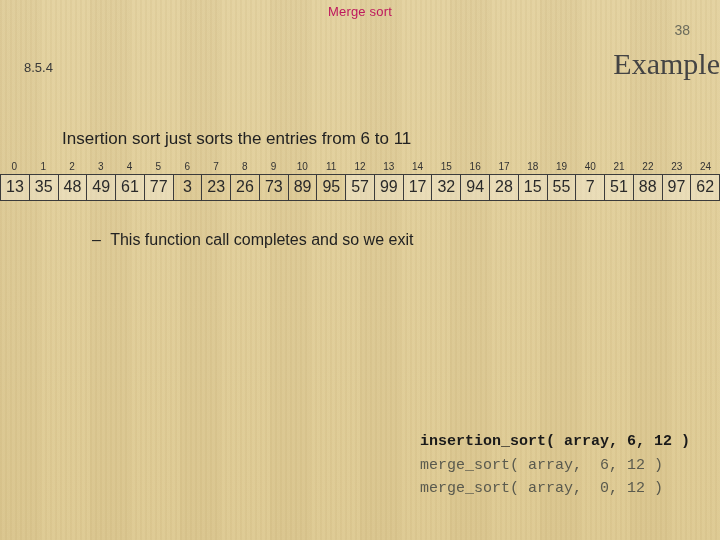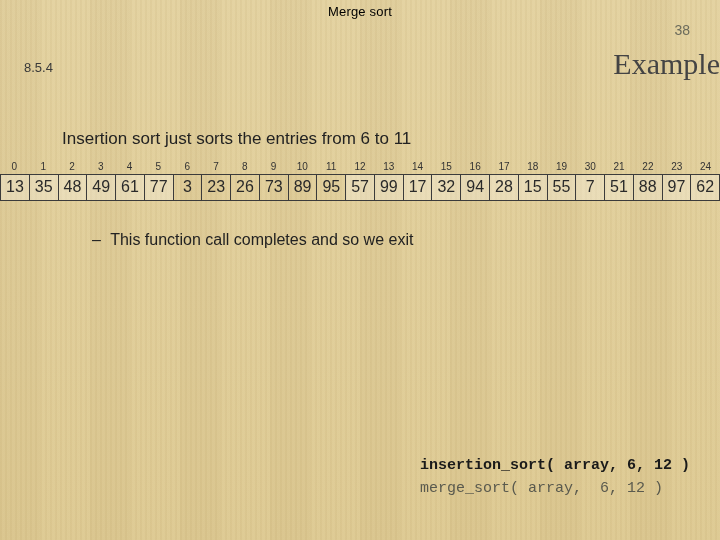--- a/index.html
+++ b/index.html
@@ -22,21 +22,21 @@
         rgba(160,130,70,0.08) 40px,
         rgba(200,175,115,0.04) 40px,
         rgba(200,175,115,0.04) 90px),
       linear-gradient(#e6d6a6, #e0cd97);
     color: #2a2a2a;
     position: relative;
   }
   .header-title {
     text-align: center;
     font-size: 13px;
-    color: #000000;
+    color: #be185d;
     padding-top: 4px;
     letter-spacing: 0.2px;
   }
   .page-num {
     position: absolute;
     top: 22px;
     right: 30px;
     font-size: 14px;
     color: #6b6b5c;
   }
@@ -139,21 +139,21 @@
     <div class="idx-cell">10</div>
     <div class="idx-cell">11</div>
     <div class="idx-cell">12</div>
     <div class="idx-cell">13</div>
     <div class="idx-cell">14</div>
     <div class="idx-cell">15</div>
     <div class="idx-cell">16</div>
     <div class="idx-cell">17</div>
     <div class="idx-cell">18</div>
     <div class="idx-cell">19</div>
-    <div class="idx-cell">30</div>
+    <div class="idx-cell">40</div>
     <div class="idx-cell">21</div>
     <div class="idx-cell">22</div>
     <div class="idx-cell">23</div>
     <div class="idx-cell">24</div>
   </div>
 <div class="array-row" id="array-row">
     <div class="arr-cell hl">13</div>
     <div class="arr-cell hl">35</div>
     <div class="arr-cell hl">48</div>
     <div class="arr-cell hl">49</div>
@@ -178,13 +178,13 @@
     <div class="arr-cell hl">88</div>
     <div class="arr-cell hl">97</div>
     <div class="arr-cell hl">62</div>
   </div>
 
 <div class="bullet">
   <span class="dash">–</span>
   <span>This function call completes and so we exit</span>
 </div>
 
-<div class="code-block" id="code-block"><div class="active">insertion_sort( array, 6, 12 )</div><div>merge_sort( array,  6, 12 )</div></div>
+<div class="code-block" id="code-block"><div class="active">insertion_sort( array, 6, 12 )</div><div>merge_sort( array,  6, 12 )</div><div>merge_sort( array,  0, 12 )</div></div>
 
 </body></html>

